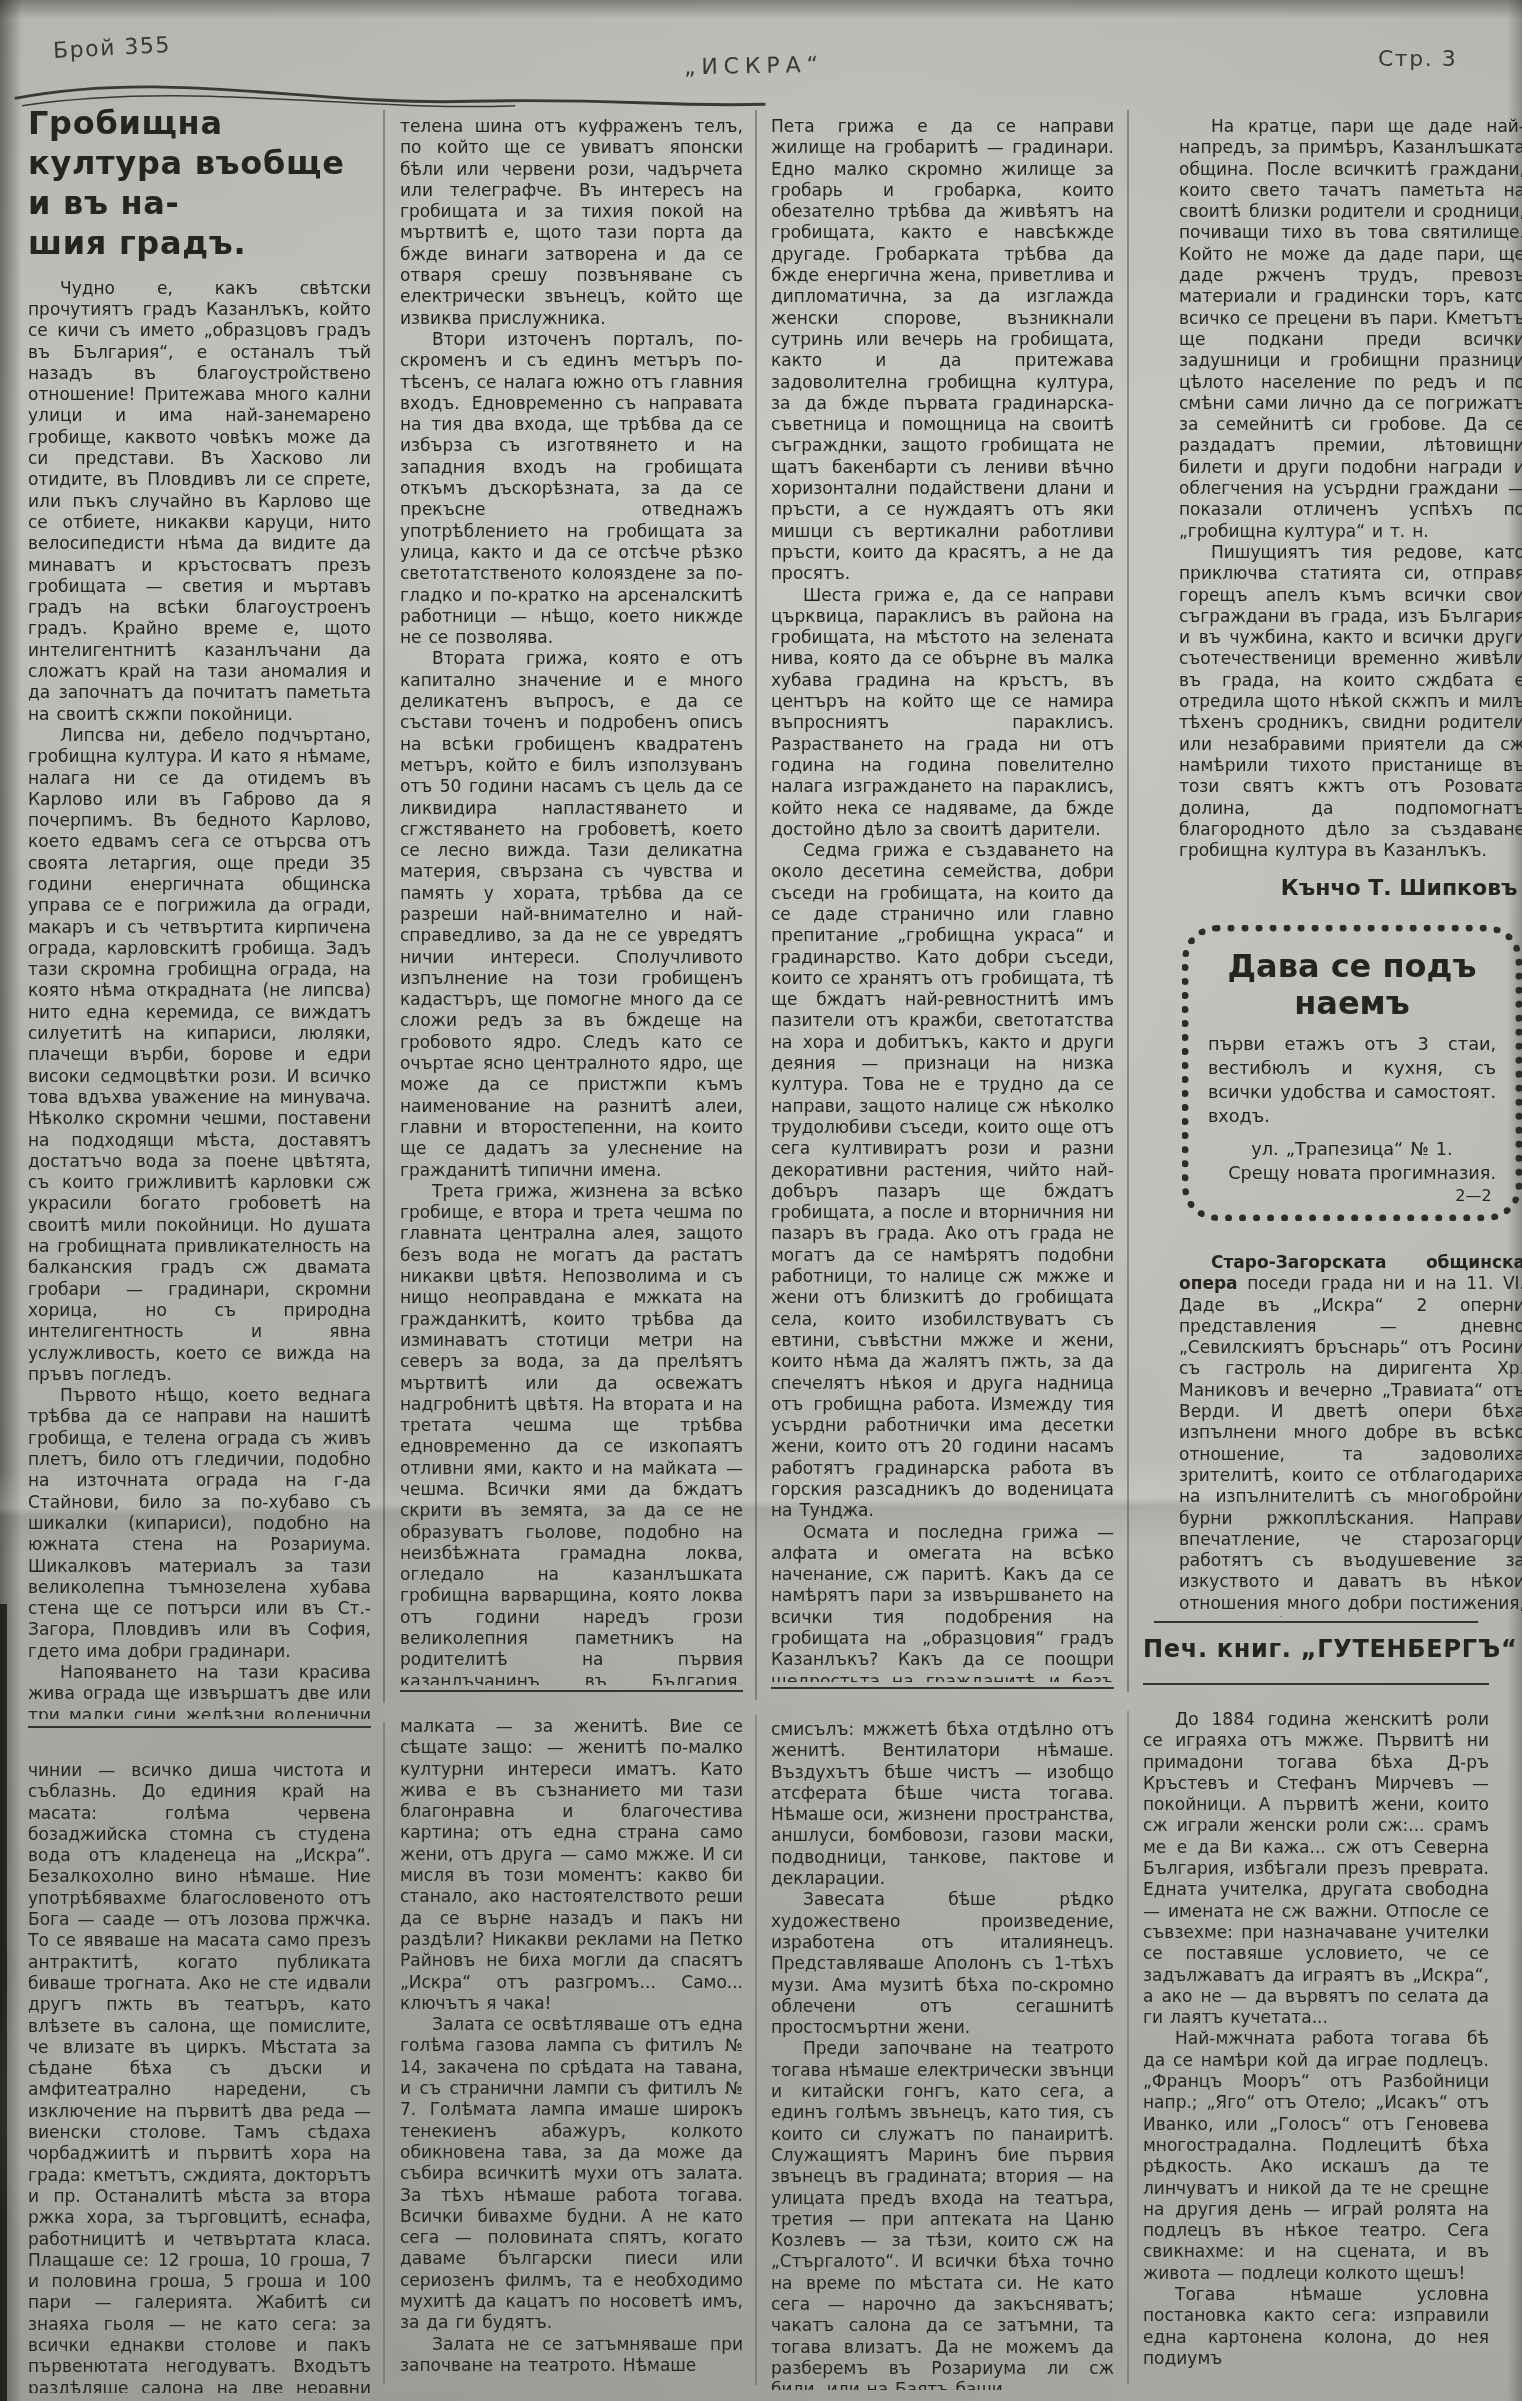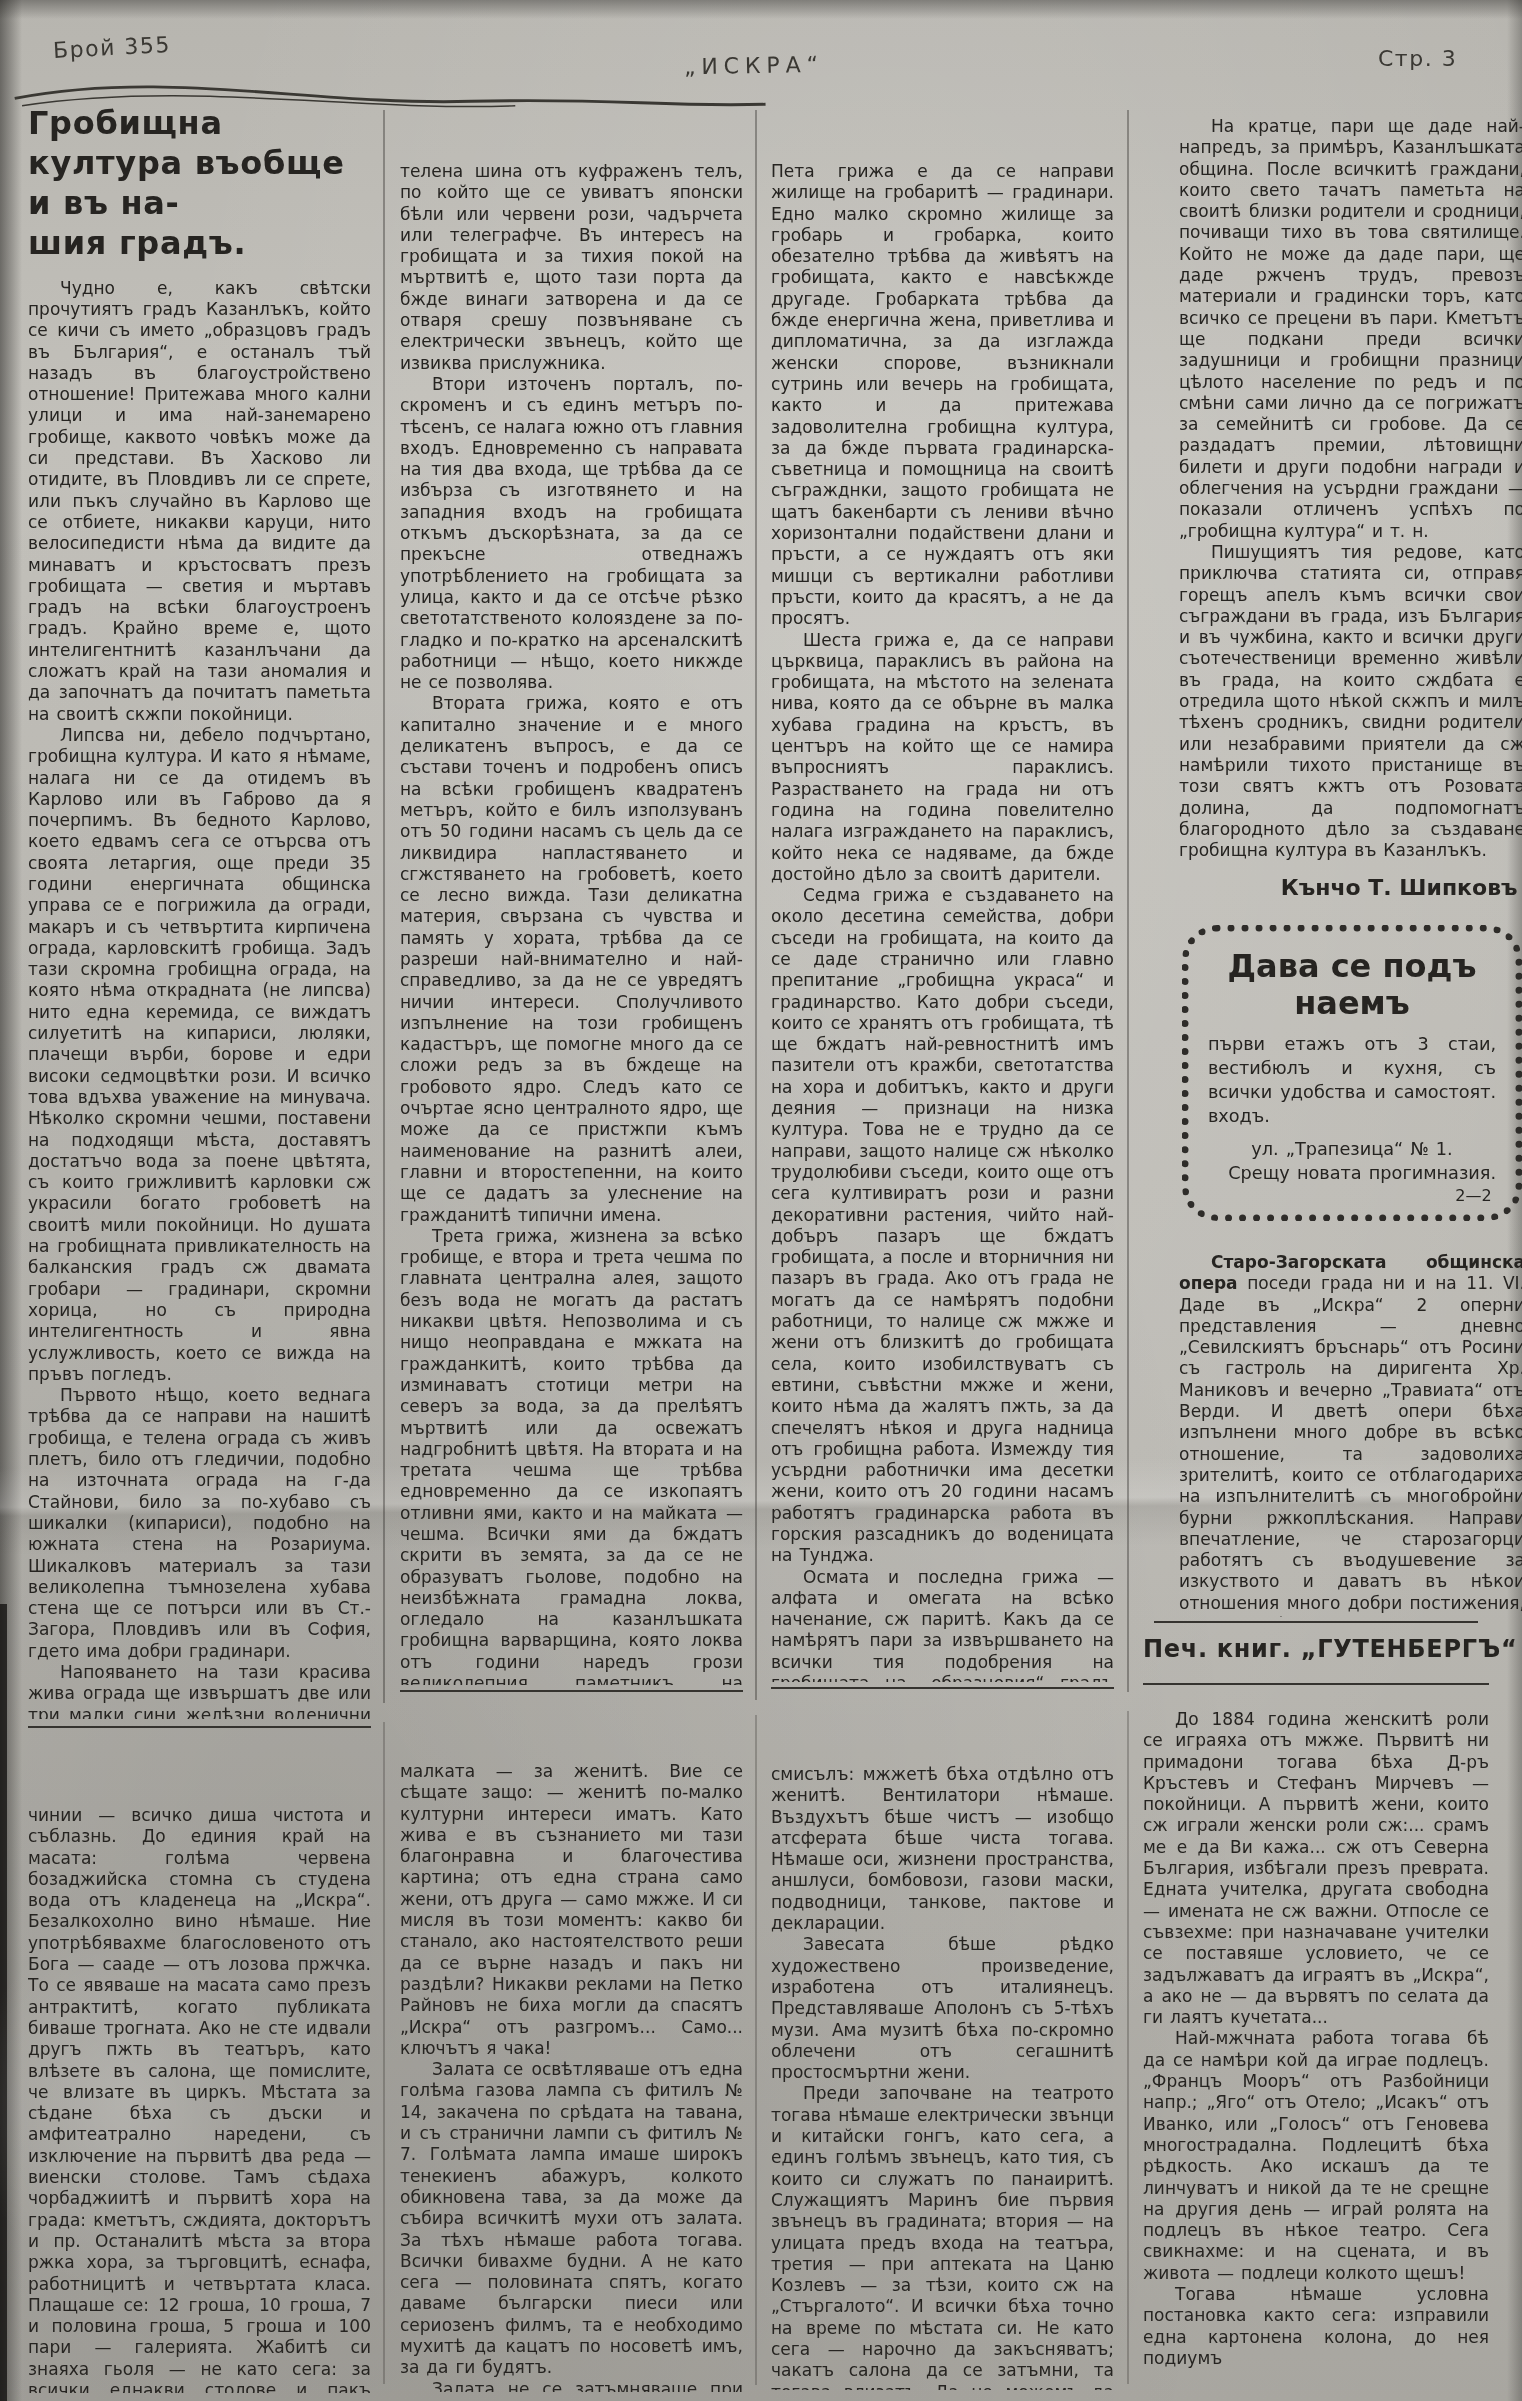--- a/index.html
+++ b/index.html
@@ -23,21 +23,21 @@
     background:radial-gradient(ellipse,rgba(255,255,255,.20),rgba(255,255,255,0) 70%);}
   
   .hdr{position:absolute;font-size:22px;color:#3a3833;letter-spacing:1.5px;}
   .hdr-issue{left:53px;top:35px;transform:rotate(-3deg);}
   .hdr-name{left:684px;top:53px;letter-spacing:5.9px;transform:rotate(-1deg);}
   .hdr-page{left:1378px;top:46px;}
   .swoosh{position:absolute;left:0;top:63px;}
   
   .col{position:absolute;width:343px;text-align:justify;font-size:17px;line-height:21.3px;overflow:hidden;}
   .col p{margin:0;text-indent:32px;word-spacing:1.5px;}
-  .col[data-first-cont="true"] p:first-child{text-indent:0;margin-top:45px;}
+  .col[data-first-cont="true"] p:first-child{text-indent:0;}
   .c1{left:28px;top:103px;height:1616px;}
   .c2{left:400px;top:116px;height:1569px;}
   .c3{left:771px;top:116px;height:1566px;}
   .c4{left:1179px;top:116px;width:346px;height:1501px;}
   .b1{left:28px;top:1760px;height:633px;}
   .b2{left:400px;top:1716px;height:676px;}
   .b3{left:771px;top:1719px;height:671px;}
   .b4{left:1143px;top:1709px;width:346px;height:683px;}
   .title{font-weight:bold;font-size:32px;line-height:40px;text-align:left;margin:0 0 14.7px 0;letter-spacing:0.7px;}
   .signature{text-align:right;font-weight:bold;font-size:22px;margin:16px 7.4px 0 0;}
@@ -139,21 +139,21 @@
   <div class="col b1" data-first-cont="true">
       <p>чинии — всичко диша чистота и съблазнь. До единия край на масата: голѣма червена бозаджийска стомна съ студена вода отъ кладенеца на „Искра“. Безалкохолно вино нѣмаше. Ние употрѣбявахме благословеното отъ Бога — сааде — отъ лозова пржчка. То се явяваше на масата само презъ антрактитѣ, когато публиката биваше трогната. Ако не сте идвали другъ пжть въ театъръ, като влѣзете въ салона, ще помислите, че влизате въ циркъ. Мѣстата за сѣдане бѣха съ дъски и амфитеатрално наредени, съ изключение на първитѣ два реда — виенски столове. Тамъ сѣдаха чорбаджиитѣ и първитѣ хора на града: кметътъ, сждията, докторътъ и пр. Останалитѣ мѣста за втора ржка хора, за търговцитѣ, еснафа, работницитѣ и четвъртата класа. Плащаше се: 12 гроша, 10 гроша, 7 и половина гроша, 5 гроша и 100 пари — галерията. Жабитѣ си знаяха гьоля — не като сега: за всички еднакви столове и пакъ първенютата негодуватъ. Входътъ раздѣляше салона на две неравни половини: едната — по-голѣмата — за мжжетѣ; другата — по-</p>
     </div>
   <div class="col b2" data-first-cont="true">
       <p>малката — за женитѣ. Вие се сѣщате защо: — женитѣ по-малко културни интереси иматъ. Като жива е въ съзнанието ми тази благонравна и благочестива картина; отъ една страна само жени, отъ друга — само мжже. И си мисля въ този моментъ: какво би станало, ако настоятелството реши да се върне назадъ и пакъ ни раздѣли? Никакви реклами на Петко Райновъ не биха могли да спасятъ „Искра“ отъ разгромъ... Само... ключътъ я чака!</p>
       <p>Залата се освѣтляваше отъ една голѣма газова лампа съ фитилъ № 14, закачена по срѣдата на тавана, и съ странични лампи съ фитилъ № 7. Голѣмата лампа имаше широкъ тенекиенъ абажуръ, колкото обикновена тава, за да може да събира всичкитѣ мухи отъ залата. За тѣхъ нѣмаше работа тогава. Всички бивахме будни. А не като сега — половината спятъ, когато даваме български пиеси или сериозенъ филмъ, та е необходимо мухитѣ да кацатъ по носоветѣ имъ, за да ги будятъ.</p>
       <p>Залата не се затъмняваше при започване на театрото. Нѣмаше</p>
     </div>
   <div class="col b3" data-first-cont="true">
       <p>смисълъ: мжжетѣ бѣха отдѣлно отъ женитѣ. Вентилатори нѣмаше. Въздухътъ бѣше чистъ — изобщо атсферата бѣше чиста тогава. Нѣмаше оси, жизнени пространства, аншлуси, бомбовози, газови маски, подводници, танкове, пактове и декларации.</p>
-      <p>Завесата бѣше рѣдко художествено произведение, изработена отъ италиянецъ. Представляваше Аполонъ съ 5-тѣхъ музи. Ама музитѣ бѣха по-скромно облечени отъ сегашнитѣ простосмъртни жени.</p>
+      <p>Завесата бѣше рѣдко художествено произведение, изработена отъ италиянецъ. Представляваше Аполонъ съ 1-тѣхъ музи. Ама музитѣ бѣха по-скромно облечени отъ сегашнитѣ простосмъртни жени.</p>
       <p>Преди започване на театрото тогава нѣмаше електрически звънци и китайски гонгъ, като сега, а единъ голѣмъ звънецъ, като тия, съ които си служатъ по панаиритѣ. Служащиятъ Маринъ бие първия звънецъ въ градината; втория — на улицата предъ входа на театъра, третия — при аптеката на Цаню Козлевъ — за тѣзи, които сж на „Стъргалото“. И всички бѣха точно на време по мѣстата си. Не като сега — нарочно да закъсняватъ; чакатъ салона да се затъмни, та тогава влизатъ. Да не можемъ да разберемъ въ Розариума ли сж били, или на Баятъ-баши...</p>
     </div>
   <div class="col b4">
       <p>До 1884 година женскитѣ роли се играяха отъ мжже. Първитѣ ни примадони тогава бѣха Д-ръ Кръстевъ и Стефанъ Мирчевъ — покойници. А първитѣ жени, които сж играли женски роли сж:... срамъ ме е да Ви кажа... сж отъ Северна България, избѣгали презъ преврата. Едната учителка, другата свободна — имената не сж важни. Отпосле се съвзехме: при назначаване учителки се поставяше условието, че се задължаватъ да играятъ въ „Искра“, а ако не — да вървятъ по селата да ги лаятъ кучетата...</p>
       <p>Най-мжчната работа тогава бѣ да се намѣри кой да играе подлецъ. „Францъ Мооръ“ отъ Разбойници напр.; „Яго“ отъ Отело; „Исакъ“ отъ Иванко, или „Голосъ“ отъ Геновева многострадална. Подлецитѣ бѣха рѣдкость. Ако искашъ да те линчуватъ и никой да те не срещне на другия день — играй ролята на подлецъ въ нѣкое театро. Сега свикнахме: и на сцената, и въ живота — подлеци колкото щешъ!</p>
       <p>Тогава нѣмаше условна постановка както сега: изправили една картонена колона, до нея подиумъ</p>
     </div>
 
 </div>
 

